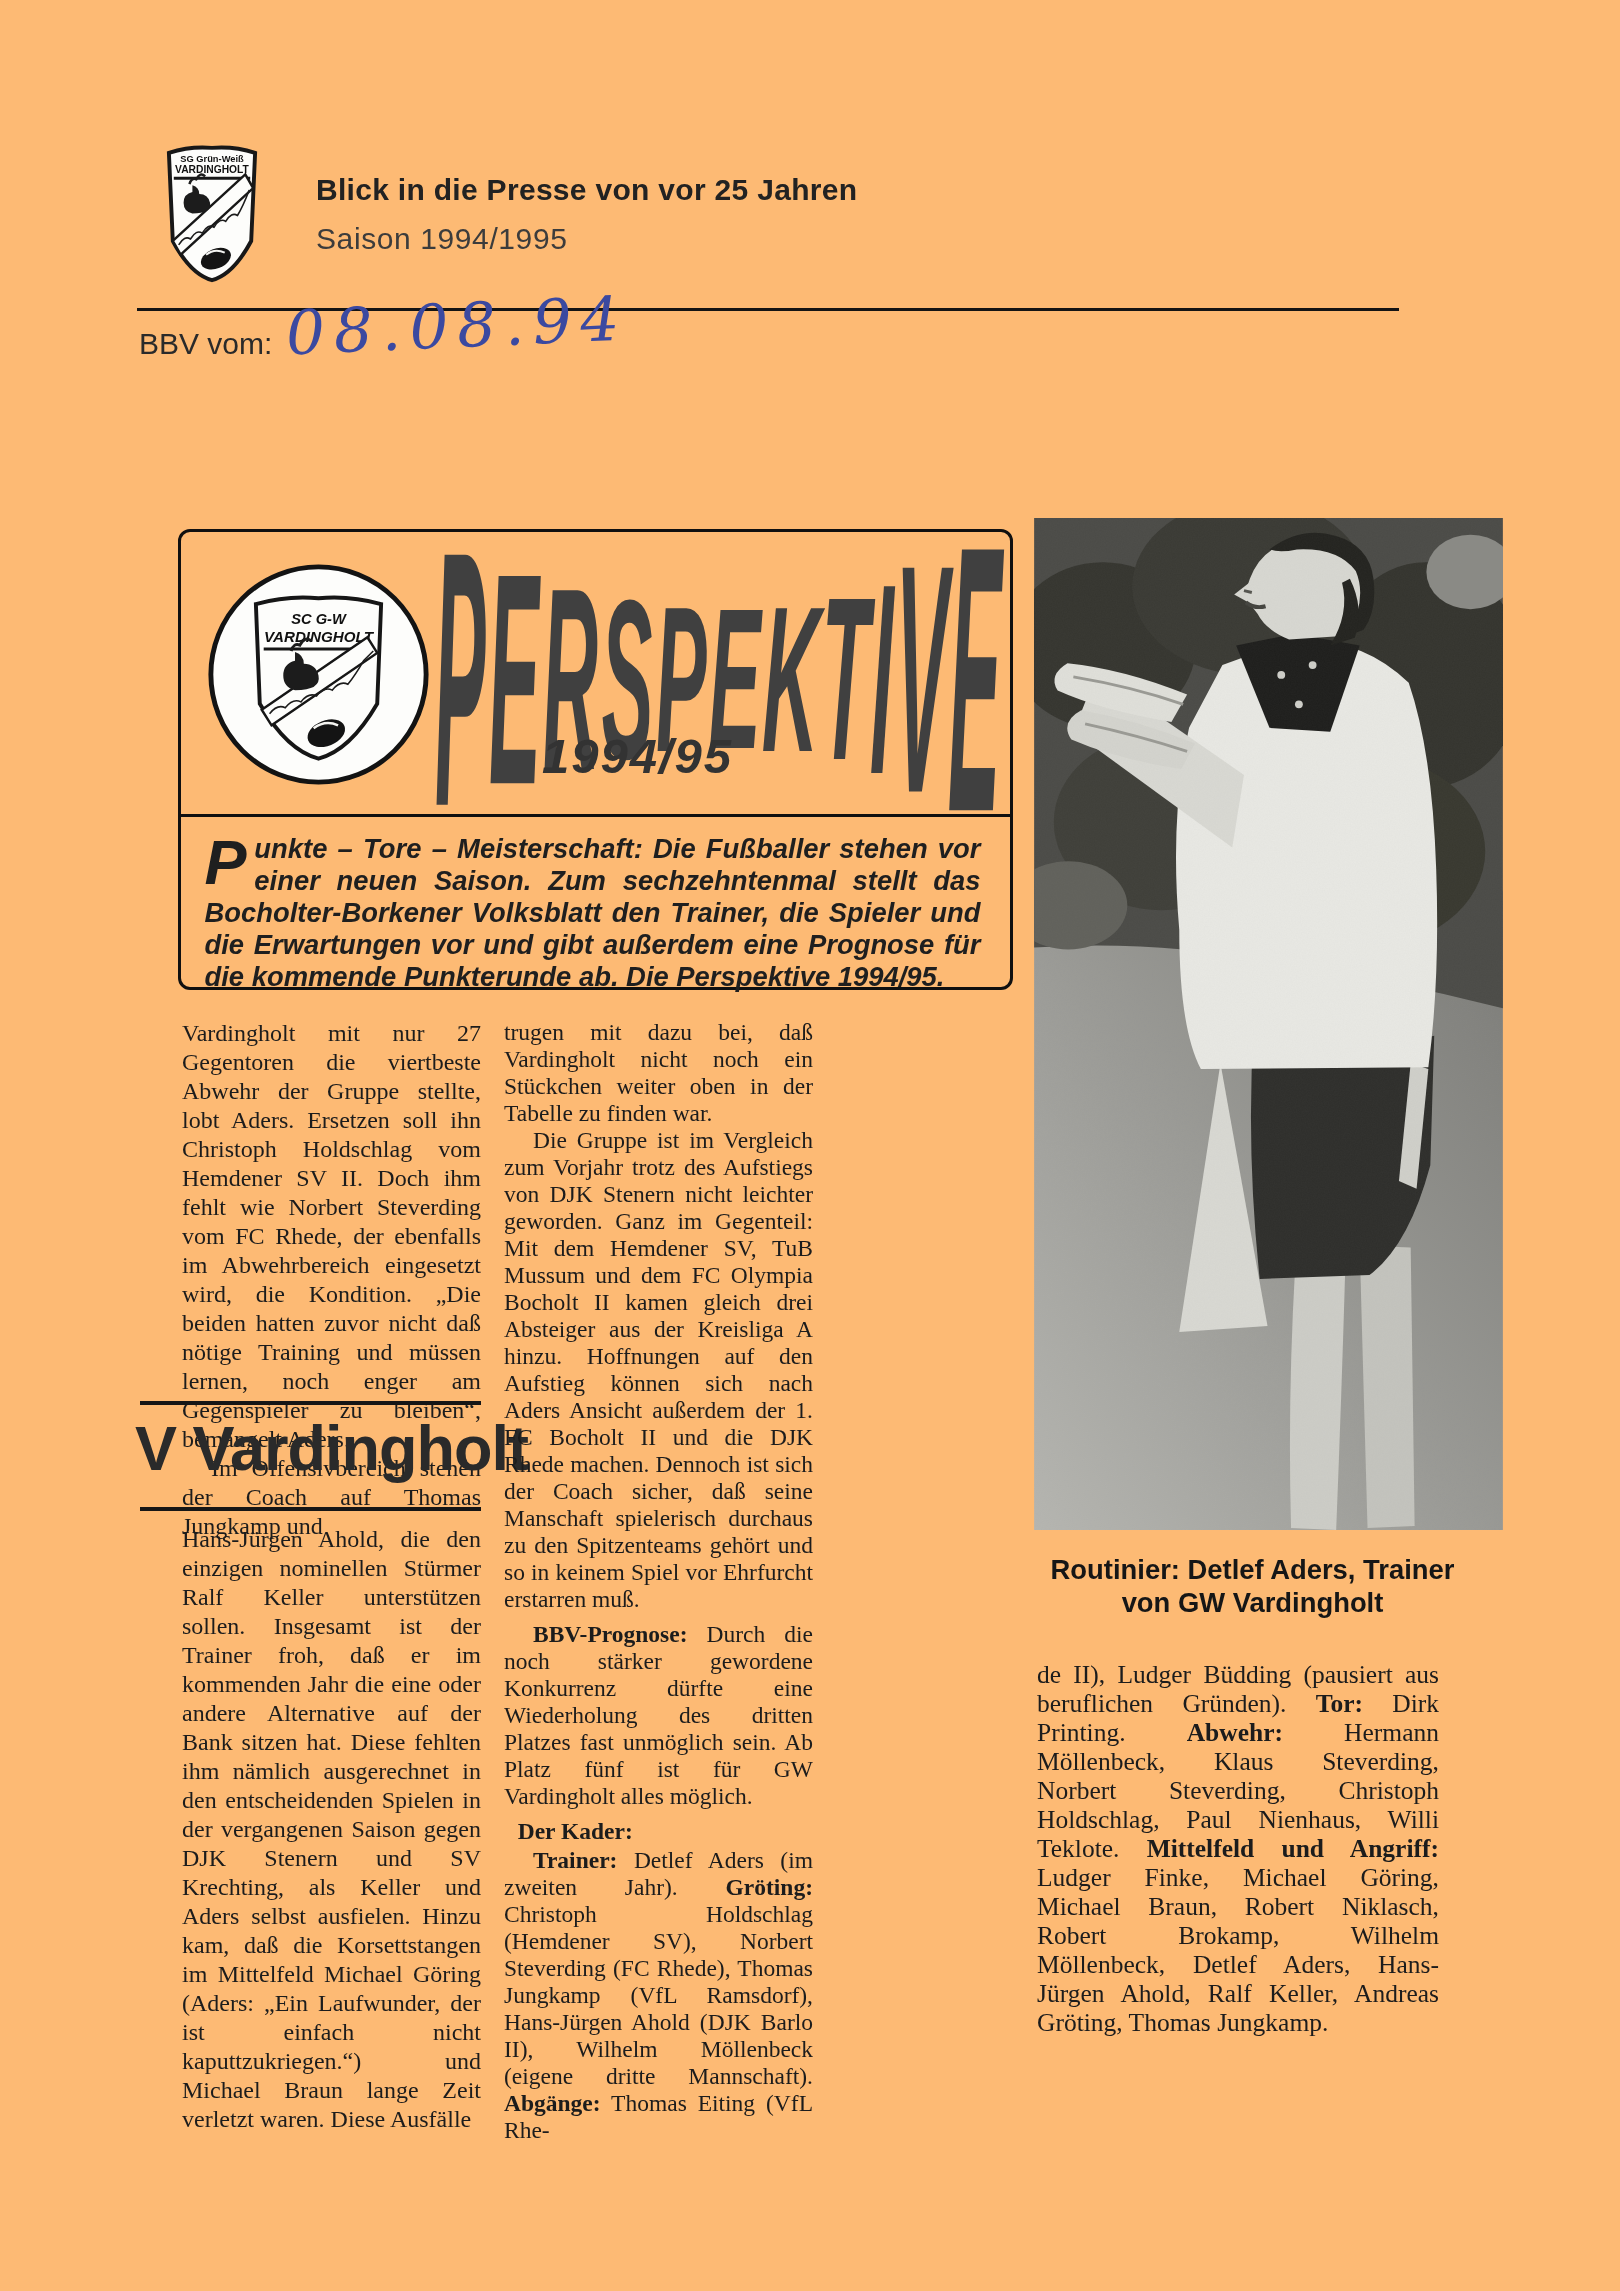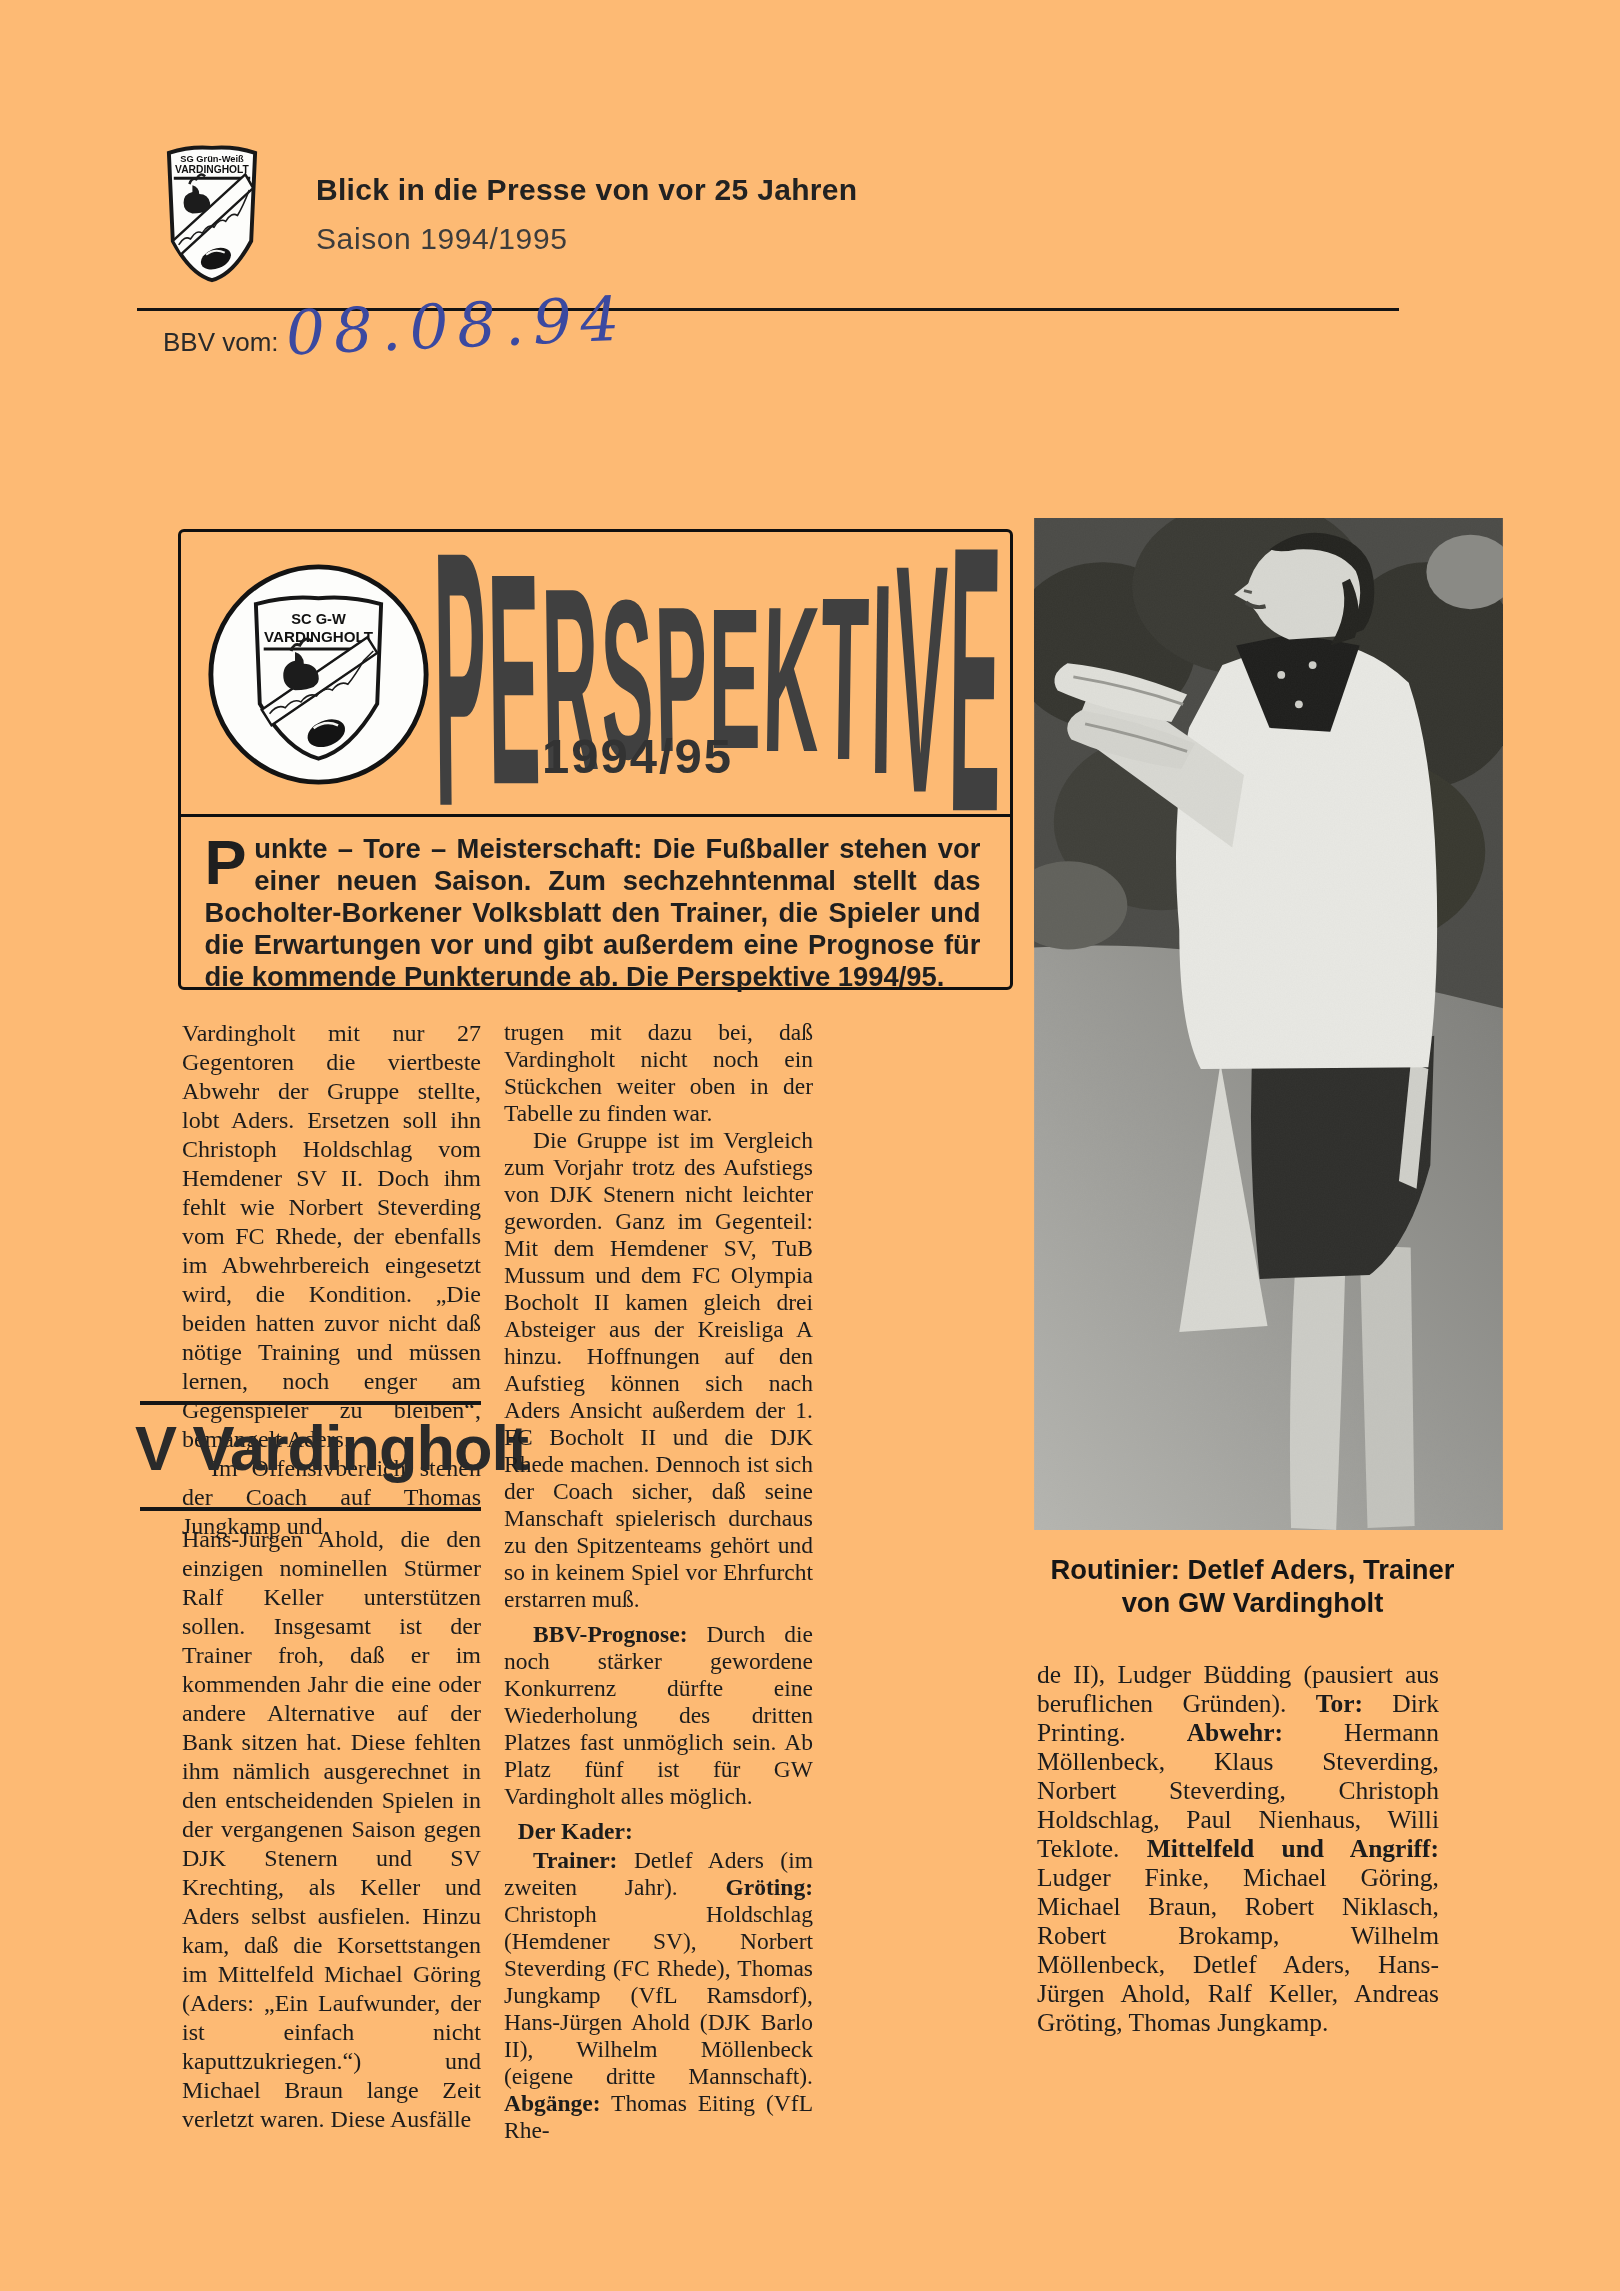--- a/index.html
+++ b/index.html
@@ -4,26 +4,26 @@
 <style>
   html,body{margin:0;padding:0;background:#e8e8e4;}
   .page{position:relative;width:1620px;height:2292px;background:#fdba74;overflow:hidden;
         font-family:"Liberation Sans",sans-serif;color:#1b1b1b;}
   .abs{position:absolute;}
 
   
   .mast-title{left:316px;top:173px;font-size:30px;font-weight:bold;color:#222;letter-spacing:0.3px;}
   .mast-sub{left:316px;top:222px;font-size:30px;font-weight:normal;color:#3c3c3c;letter-spacing:0.6px;}
   .rule-top{left:137px;top:308px;width:1262px;height:2.9px;background:#141414;}
-  .bbv-label{left:139px;top:327px;font-size:26px;color:#2a2a2a;margin-left:24px;}
+  .bbv-label{left:139px;top:327px;font-size:30px;color:#2a2a2a;}
   .handwriting{left:286px;top:290px;font-family:"DejaVu Serif",serif;font-style:italic;
                font-size:61px;color:#3b49a0;letter-spacing:8.8px;transform:rotate(-2.5deg);}
 
   
-  .pbox{left:178px;top:529px;width:829px;height:455px;border:3.9px solid #101010;border-radius:6px;}
+  .pbox{left:178px;top:529px;width:829px;height:455px;border:3.9px solid #101010;border-radius:12px;font-style:italic;}
   .pbox-divider{left:0;right:0;top:282px;height:2.9px;background:#101010;}
   .pcrest{left:23.5px;top:29px;width:227px;height:227px;}
   .ptitle{left:253px;top:13.7px;width:567px;height:267px;display:flex;align-items:center;
           justify-content:space-between;}
   .pletter{font-family:"Liberation Sans",sans-serif;font-weight:bold;font-size:78px;line-height:1;
            display:inline-block;transform-origin:50% 50%;color:#404040;}
   .pseason{left:361px;top:196px;width:259px;text-align:left;font-size:49px;font-weight:bold;
            color:#333;letter-spacing:2px;}
   .pintro{left:0;top:285px;padding:15.7px 25.5px 0 23.5px;width:776px;font-size:27.4px;font-weight:bold;
           line-height:32px;text-align:justify;color:#1f1f1f;}

